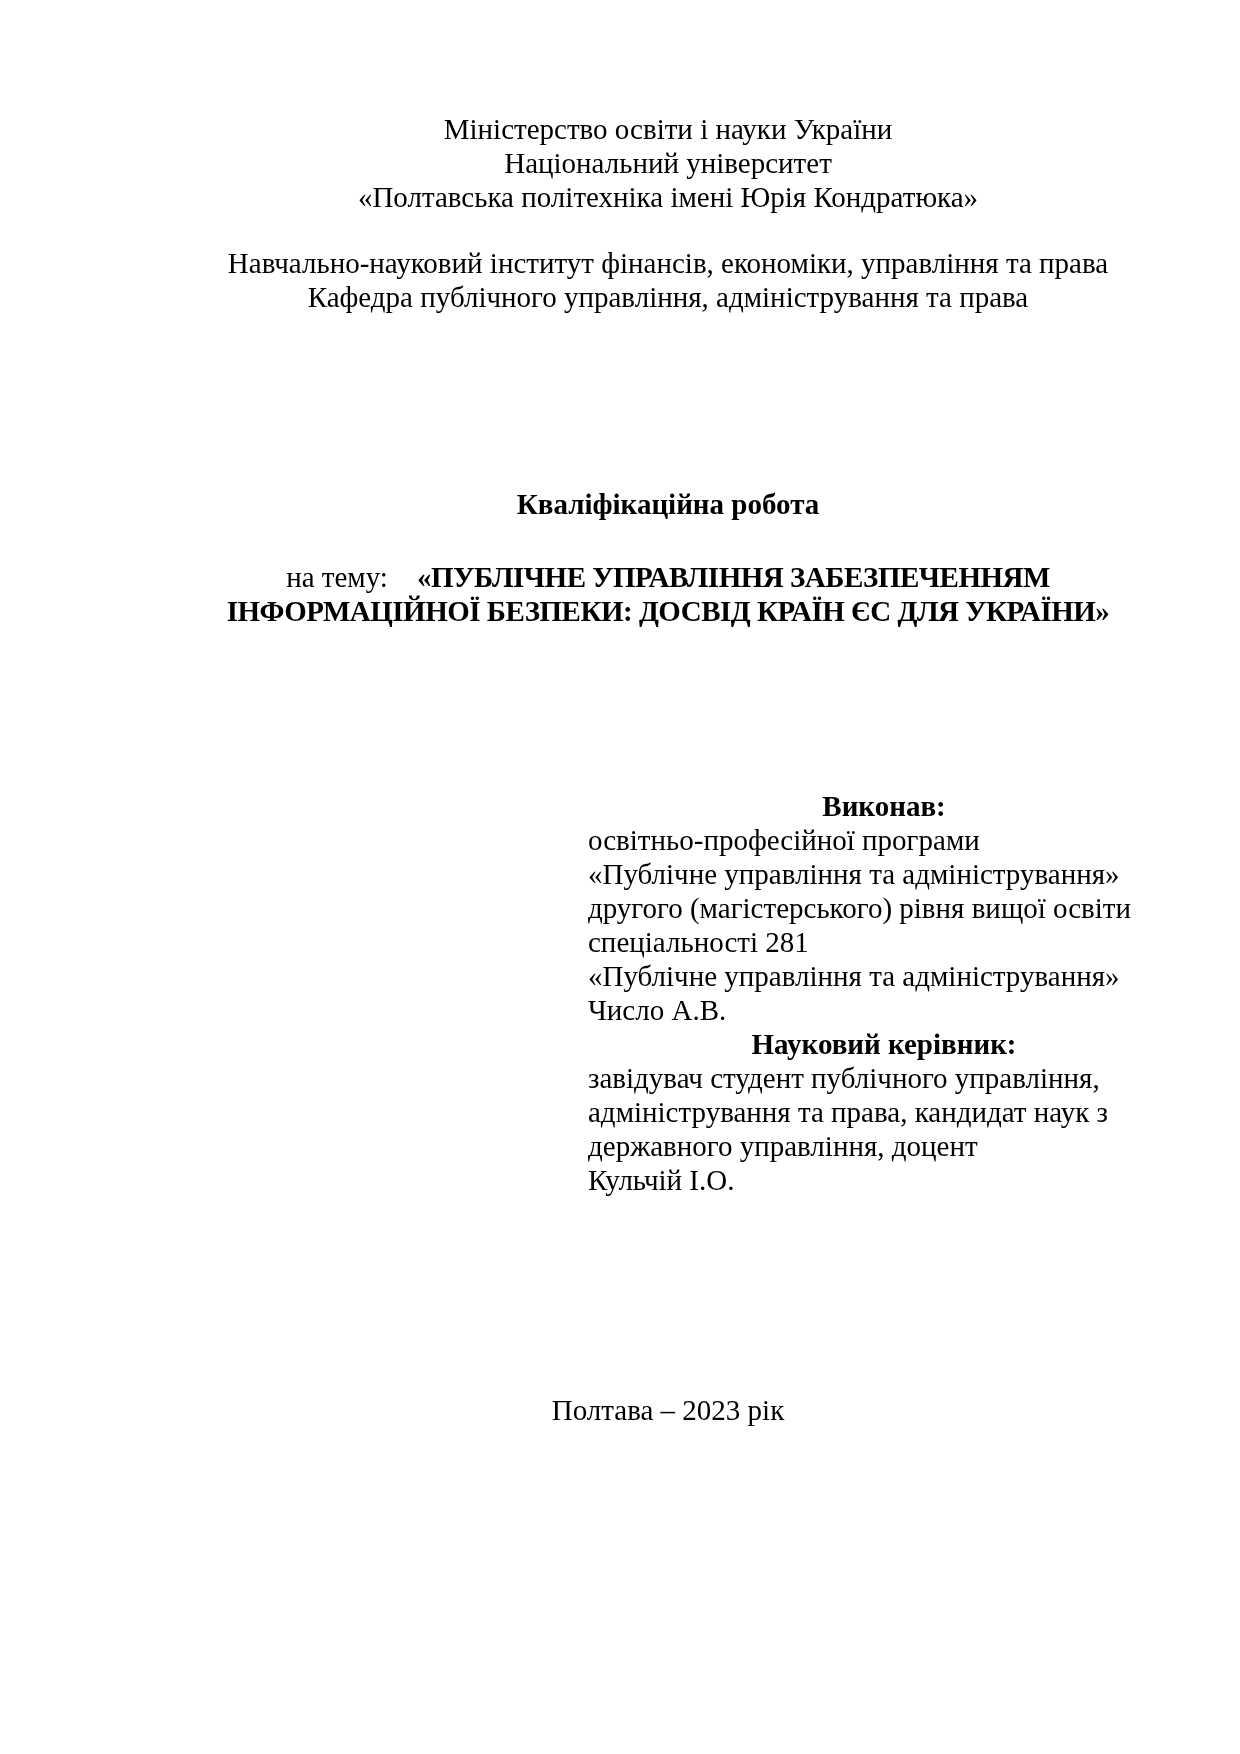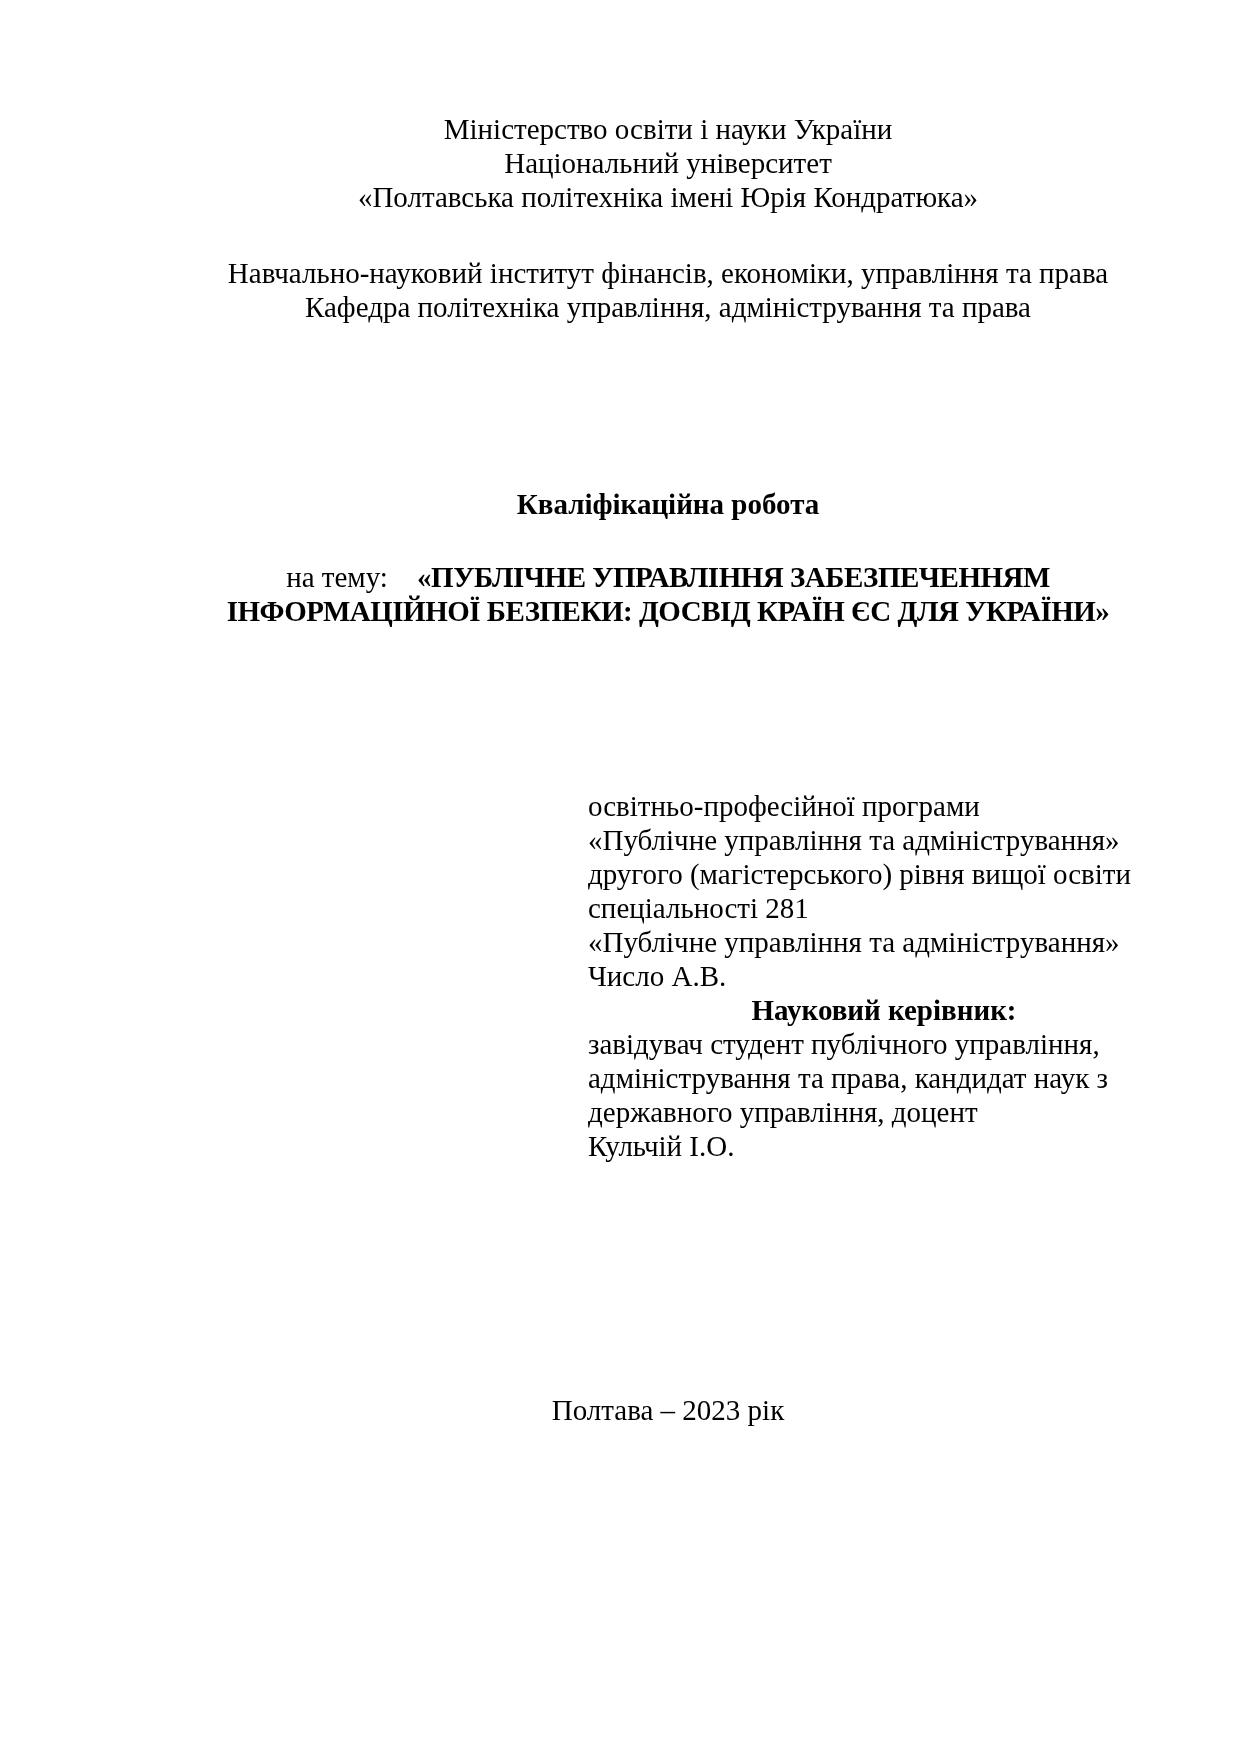--- a/index.html
+++ b/index.html
@@ -41,32 +41,33 @@
 <body>
 
 <div class="page">
 
   <div class="text-area center" style="top:112px">
     <div>Міністерство освіти і науки України</div>
     <div>Національний університет</div>
     <div>«Полтавська політехніка імені Юрія Кондратюка»</div>
   </div>
 
-  <div class="text-area center" style="top:256px">
+  <div class="text-area center" style="top:246px">
     <div>Навчально-науковий інститут фінансів, економіки, управління та права</div>
-    <div>Кафедра політехніка управління, адміністрування та права</div>
+    <div>Кафедра публічного управління, адміністрування та права</div>
   </div>
 
   <div class="text-area center bold" style="top:487px">Кваліфікаційна робота</div>
 
   <div class="text-area center" style="top:560px">
     <span>на тему: </span><span class="topic-title">«ПУБЛІЧНЕ УПРАВЛІННЯ ЗАБЕЗПЕЧЕННЯМ ІНФОРМАЦІЙНОЇ БЕЗПЕКИ: ДОСВІД КРАЇН ЄС ДЛЯ УКРАЇНИ»</span>
   </div>
 
   <div class="credits" style="top:789px">
+    <div class="bold">Виконав:</div>
     <div>освітньо-професійної програми</div>
     <div>«Публічне управління та адміністрування»</div>
     <div>другого (магістерського) рівня вищої освіти</div>
     <div>спеціальності 281</div>
     <div>«Публічне управління та адміністрування»</div>
     <div>Число А.В.</div>
     <div class="bold">Науковий керівник:</div>
     <div>завідувач студент публічного управління,</div>
     <div>адміністрування та права, кандидат наук з</div>
     <div>державного управління, доцент</div>

